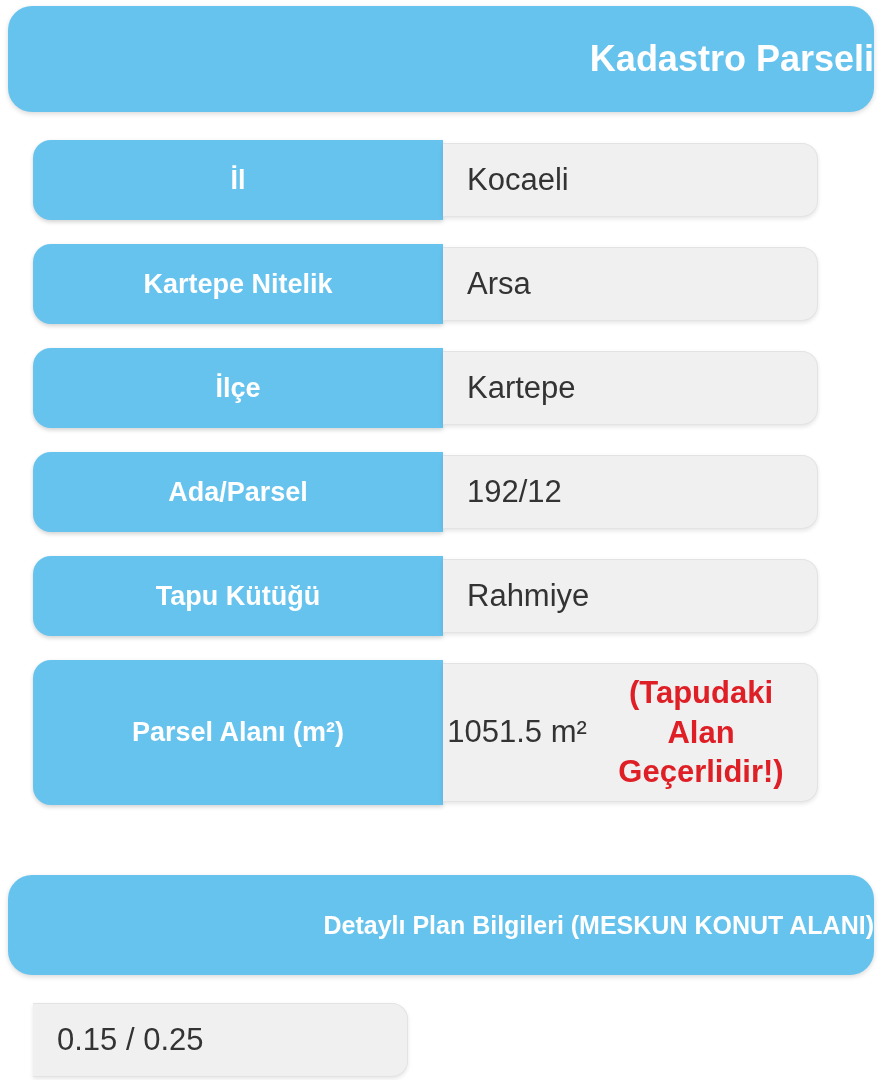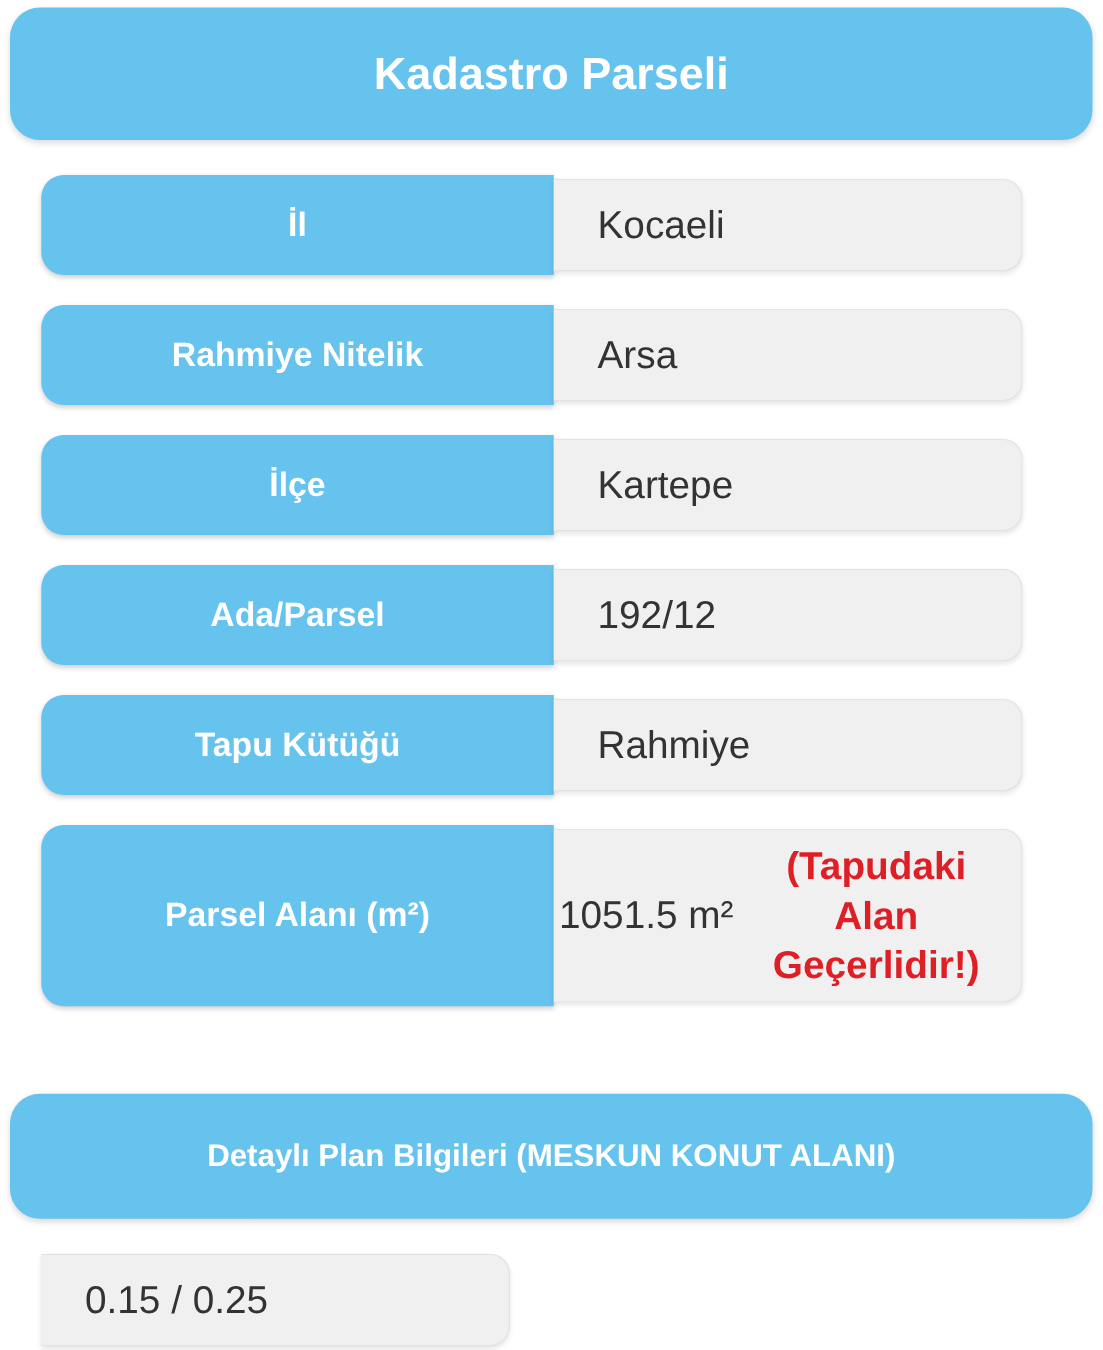--- a/index.html
+++ b/index.html
@@ -14,21 +14,21 @@
   body{
     width:882px; height:1080px; overflow:hidden;
     background:#ffffff;
     font-family:"Liberation Sans", sans-serif;
   }
   .banner{
     margin:6px 8px 0 8px;
     height:106px;
     background:var(--blue);
     border-radius:24px;
-    display:flex; align-items:center; justify-content:center;
+    display:flex; align-items:center; justify-content:flex-end;
     color:#ffffff; font-weight:bold; font-size:36px;
     box-shadow:0 2px 5px rgba(0,0,0,.15);
     text-align:center;
   }
   .banner.second{
     margin-top:70px;
     height:100px;
     font-size:25px;
   }
   .rows{
@@ -53,21 +53,21 @@
     text-align:center;
     padding:16px 10px;
   }
   .cell-value{
     width:375px; height:74px; margin-top:3px;
     background:var(--gray);
     border:1px solid var(--gray-border);
     border-left:none;
     border-radius:0 16px 16px 0;
     display:flex; align-items:center;
-    padding-left:35px;
+    padding-left:24px;
     font-size:31px; color:var(--text);
     box-shadow:0 2px 4px rgba(0,0,0,.10);
   }
   .row.area .cell-value{
     height:139px;
     padding-left:0;
   }
   .area-number{
     flex:0 0 148px;
     text-align:center;
@@ -92,21 +92,21 @@
 </div>
 
 <div class="rows">
 
   <div class="row first">
     <div class="cell-label">İl</div>
     <div class="cell-value">Kocaeli</div>
   </div>
 
   <div class="row">
-    <div class="cell-label">Rahmiye Nitelik</div>
+    <div class="cell-label">Kartepe Nitelik</div>
     <div class="cell-value">Arsa</div>
   </div>
 
   <div class="row">
     <div class="cell-label">İlçe</div>
     <div class="cell-value">Kartepe</div>
   </div>
 
   <div class="row">
     <div class="cell-label">Ada/Parsel</div>

